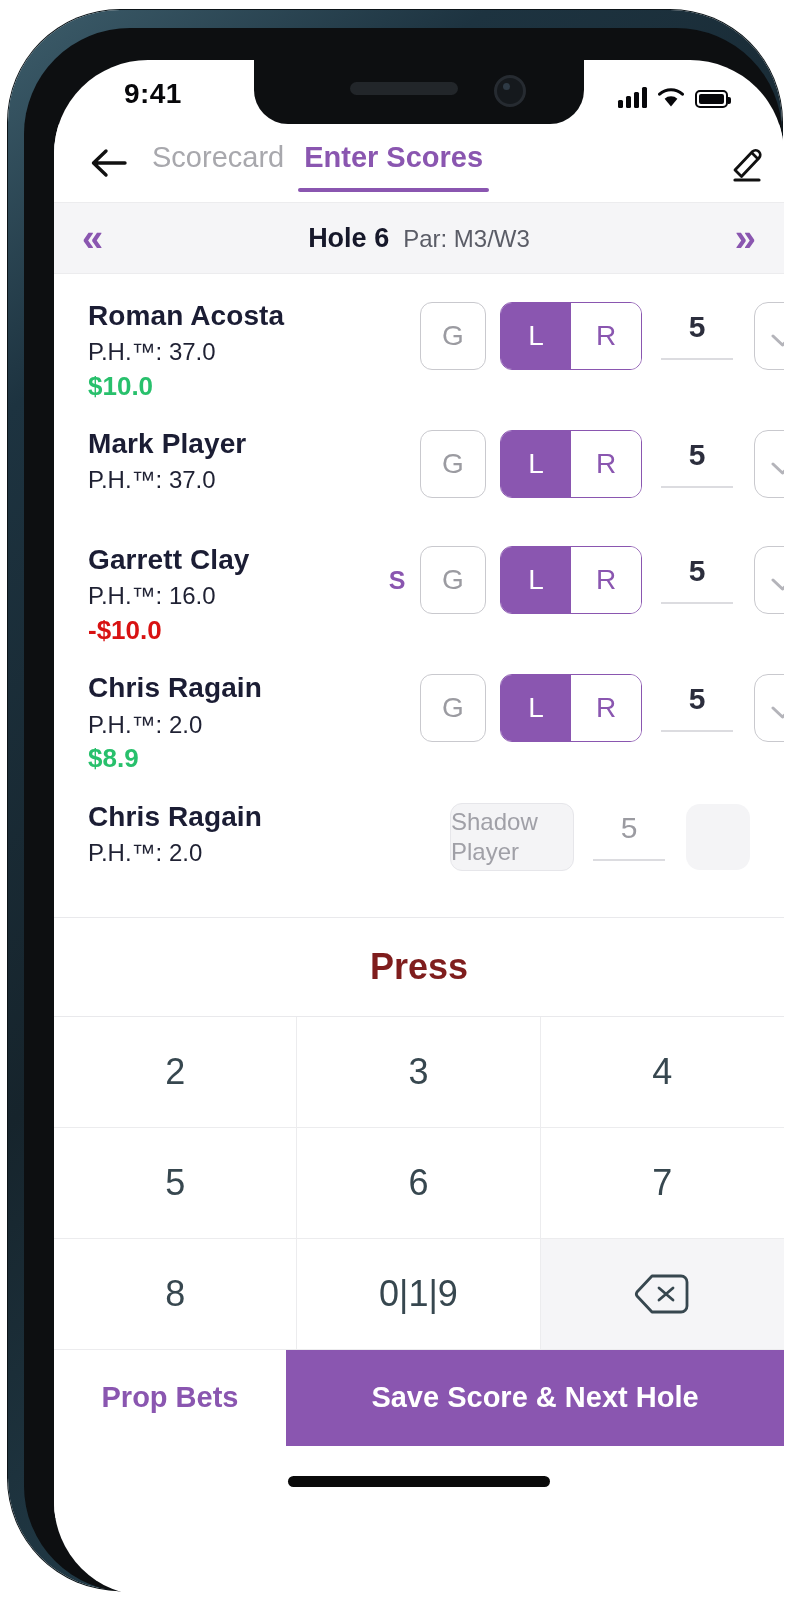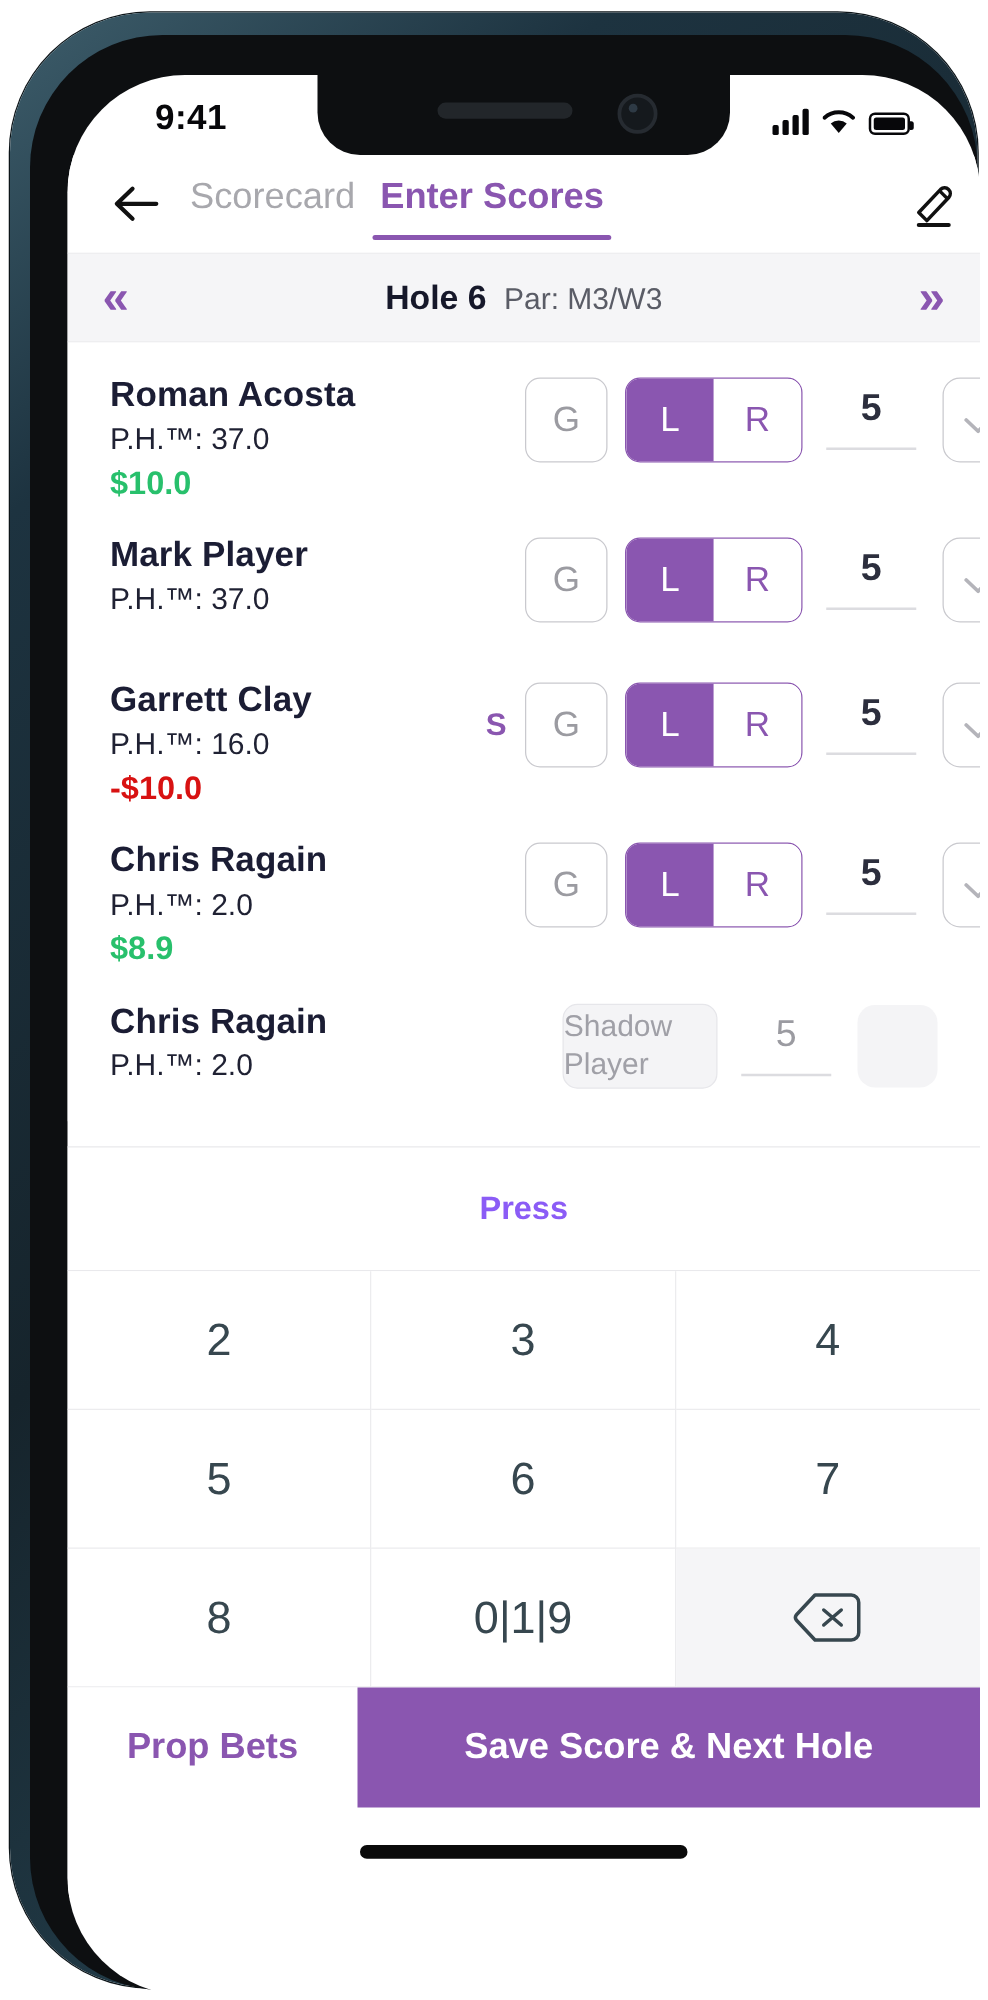--- a/index.html
+++ b/index.html
@@ -94,21 +94,21 @@
   .tick{width:64px;height:66px;border:1.5px solid #c9c9ce;border-radius:14px;background:#fff;
     display:flex;align-items:center;justify-content:center;margin-left:18px;flex:0 0 auto;cursor:pointer;}
 
   .shadowbtn{width:122px;height:66px;border:1.5px solid #e6e6ea;border-radius:12px;background:#f4f4f6;
     display:flex;flex-direction:column;align-items:flex-start;justify-content:center;font-size:24px;color:#a0a0a7;line-height:1.25;flex:0 0 auto;}
   .ghostbox{width:64px;height:66px;border-radius:14px;background:#f4f4f6;margin-left:18px;flex:0 0 auto;}
 
   
   .press{border-top:1px solid #e9e9ec;border-bottom:1px solid #e9e9ec;height:98px;
     display:flex;align-items:center;justify-content:center;background:#fff;cursor:pointer;margin-top:20px;}
-  .press span{font-size:26px;font-weight:bold;color:#8b5cf6;}
+  .press span{font-size:36px;font-weight:bold;color:#7f1d1d;}
 
   
   .keypad{display:grid;grid-template-columns:1fr 1fr 1fr;background:#fff;}
   .key{height:111px;display:flex;align-items:center;justify-content:center;
     font-size:36px;color:#37474f;border-right:1px solid #ececee;border-bottom:1px solid #ececee;cursor:pointer;box-sizing:border-box;}
   .key:nth-child(3n){border-right:none;}
   .key.grey{background:#f5f5f7;}
 
   
   .footer{display:flex;height:96px;}

